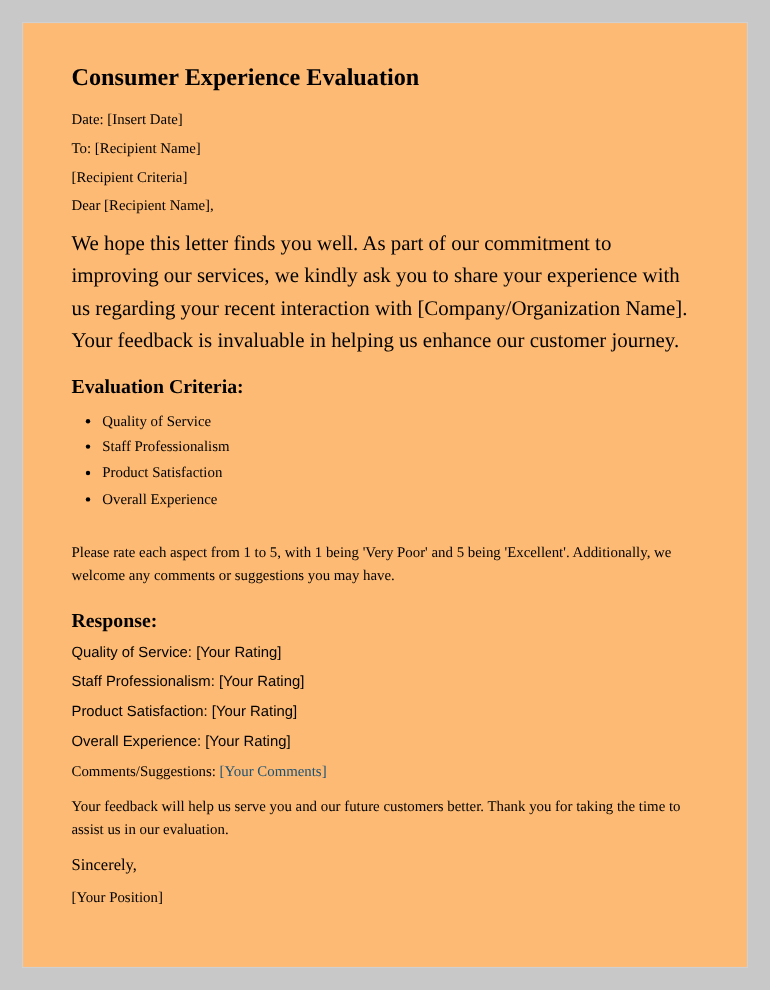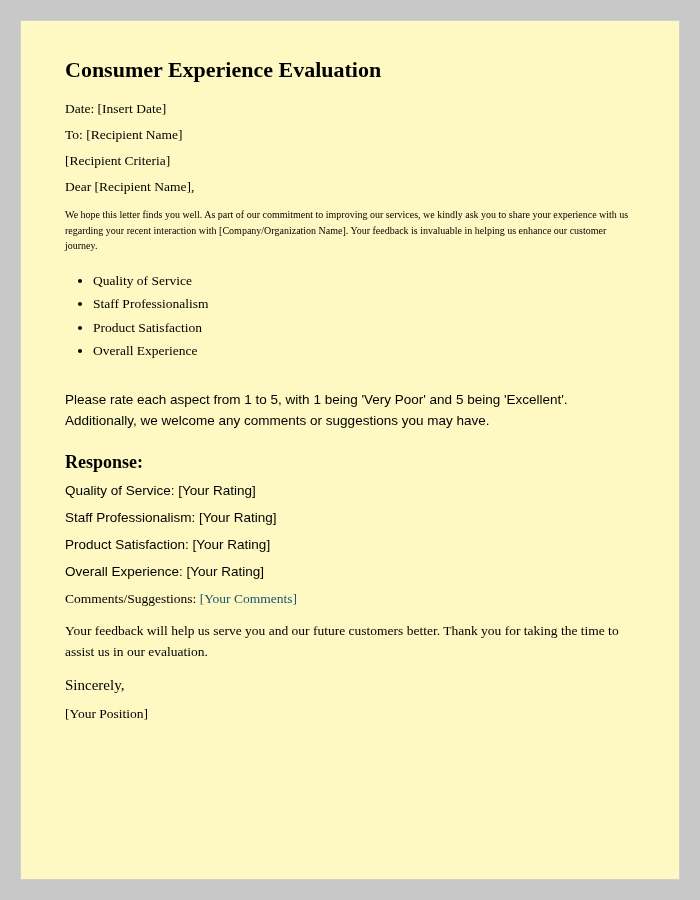--- a/index.html
+++ b/index.html
@@ -14,21 +14,21 @@
       justify-content: center;
       align-items: flex-start;
       min-height: 900px;
       width: 700px;
       font-family: Georgia, 'Times New Roman', serif;
     }
 
     .page-container {
       width: 660px;
       min-height: 860px;
-      background-color: #fef9c3;
+      background-color: #fdba74;
       margin: 20px auto;
       padding: 36px 44px 40px 44px;
       border: 1px solid #d0d0d0;
     }
 
     .doc-title {
       font-size: 22px;
       font-weight: bold;
       font-family: Georgia, serif;
       margin-bottom: 18px;
@@ -43,21 +43,21 @@
     }
 
     .greeting-line {
       font-size: 13.5px;
       color: #000;
       margin-bottom: 12px;
       font-family: Georgia, serif;
     }
 
     .body-paragraph {
-      font-size: 10px;
+      font-size: 19px;
       color: #000;
       line-height: 1.55;
       margin-bottom: 16px;
       font-family: Georgia, serif;
     }
 
     .section-heading {
       font-size: 18px;
       font-weight: bold;
       font-family: Georgia, serif;
@@ -78,21 +78,21 @@
       font-family: Georgia, serif;
       margin-bottom: 2px;
       line-height: 1.6;
     }
 
     .rating-description {
       font-size: 13.5px;
       color: #000;
       line-height: 1.55;
       margin-bottom: 20px;
-      font-family: Liberation Sans, sans-serif;
+      font-family: Liberation Serif, serif;
     }
 
     .response-item {
       font-size: 13.5px;
       color: #000;
       margin-bottom: 12px;
       font-family: Liberation Sans, sans-serif;
     }
 
     .response-item .placeholder {
@@ -140,20 +140,21 @@
 
   <h1 class="doc-title">Consumer Experience Evaluation</h1>
 
   <p class="meta-line">Date: [Insert Date]</p>
   <p class="meta-line">To: [Recipient Name]</p>
   <p class="meta-line">[Recipient Criteria]</p>
   <p class="greeting-line">Dear [Recipient Name],</p>
 
   <p class="body-paragraph">We hope this letter finds you well. As part of our commitment to improving our services, we kindly ask you to share your experience with us regarding your recent interaction with [Company/Organization Name]. Your feedback is invaluable in helping us enhance our customer journey.</p>
 
+  <h2 class="section-heading">Evaluation Criteria:</h2>
 
   <ul class="criteria-list">
     <li>Quality of Service</li>
     <li>Staff Professionalism</li>
     <li>Product Satisfaction</li>
     <li>Overall Experience</li>
   </ul>
 
   <p class="rating-description">Please rate each aspect from 1 to 5, with 1 being 'Very Poor' and 5 being 'Excellent'. Additionally, we welcome any comments or suggestions you may have.</p>
 

